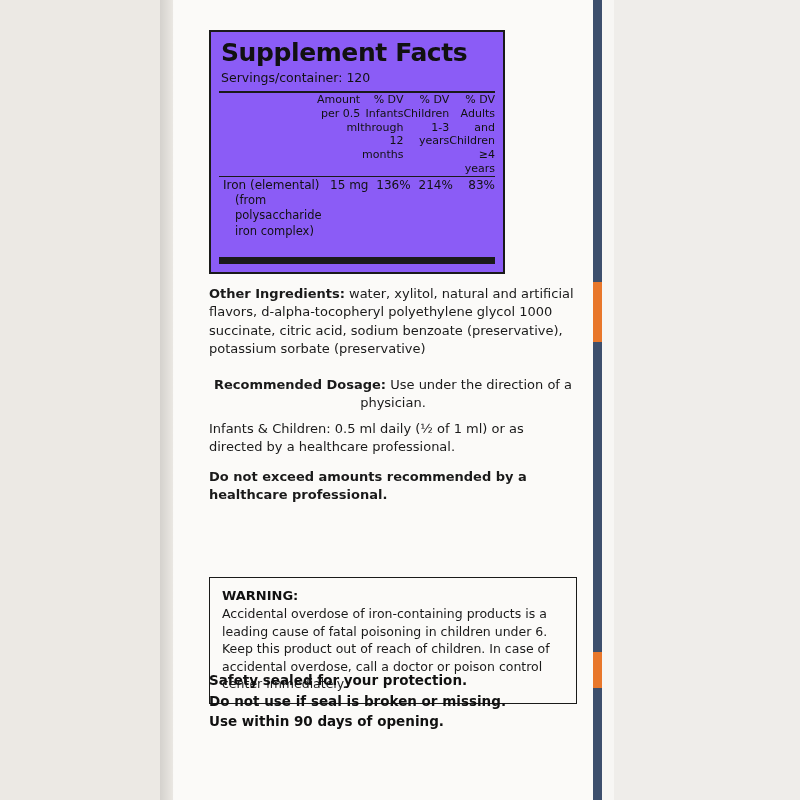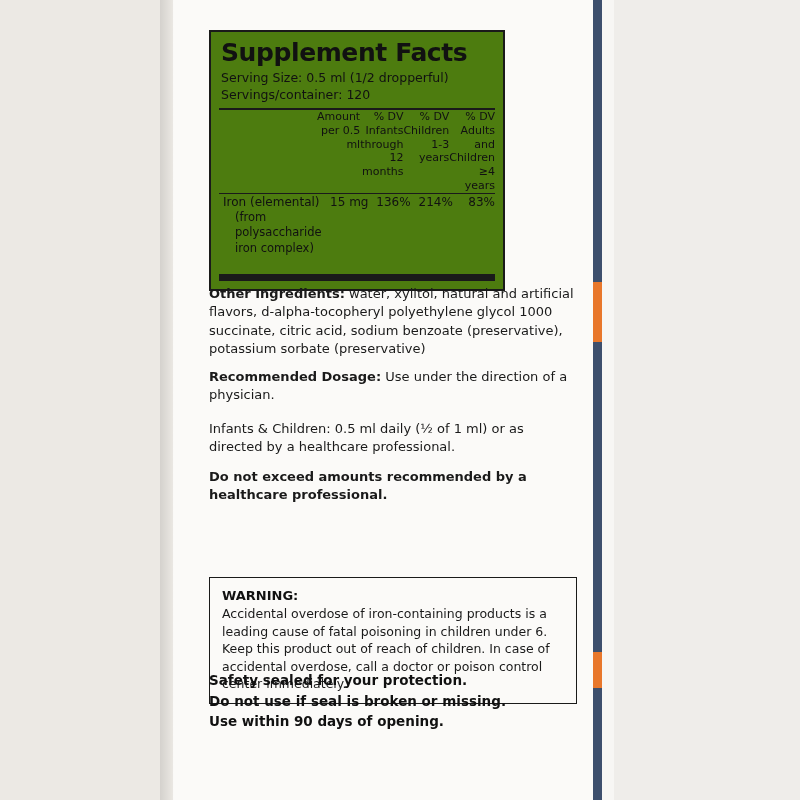--- a/index.html
+++ b/index.html
@@ -84,21 +84,21 @@
     background: #efedea;
   }
 
   
   .sf-box {
     position: absolute;
     left: 209px;
     top: 30px;
     width: 296px;
     border: 2px solid #1a1a1a;
-    background: #4d7c0f;
+    background: #8b5cf6;
     box-sizing: border-box;
     padding: 6px 8px 8px 8px;
   }
   .sf-title {
     font-family: "DejaVu Sans", sans-serif;
     font-size: 25px;
     font-weight: bold;
     letter-spacing: -0.4px;
     color: #111;
     line-height: 1.05;
@@ -165,21 +165,21 @@
     position: absolute;
     left: 209px;
     width: 368px;
     font-size: 13px;
     color: #1a1a1a;
     line-height: 1.42;
   }
   .body-text b { font-weight: bold; }
 
   .blk-other { top: 285px; }
-  .blk-dosage { top: 368px; }
+  .blk-dosage { top: 376px; text-align: center; }
   .blk-infants { top: 420px; }
   .blk-noexceed { top: 468px; font-weight: bold; }
   .blk-temp { top: 518px; }
 
   .warn-box {
     position: absolute;
     left: 209px;
     top: 577px;
     width: 368px;
     border: 1.5px solid #1a1a1a;
@@ -219,21 +219,20 @@
   <div class="bg-right"></div>
   <div class="panel"></div>
   <div class="left-shadow"></div>
   <div class="spine-dark"></div>
   <div class="spine-orange-1"></div>
   <div class="spine-orange-2"></div>
   <div class="spine-white"></div>
 
   <div class="sf-box">
     <div class="sf-title">Supplement Facts</div>
-    <div class="sf-serving">Serving Size: 0.5 ml (1/2 dropperful)</div>
     <div class="sf-serving">Servings/container: 120</div>
 
     <div class="rule-thick"></div>
 
     <table class="sf-table">
       <tbody>
           <tr class="sf-head">
         <td class="col-nutrient"></td>
         <td class="col-amount">
           <span>Amount</span><br>

